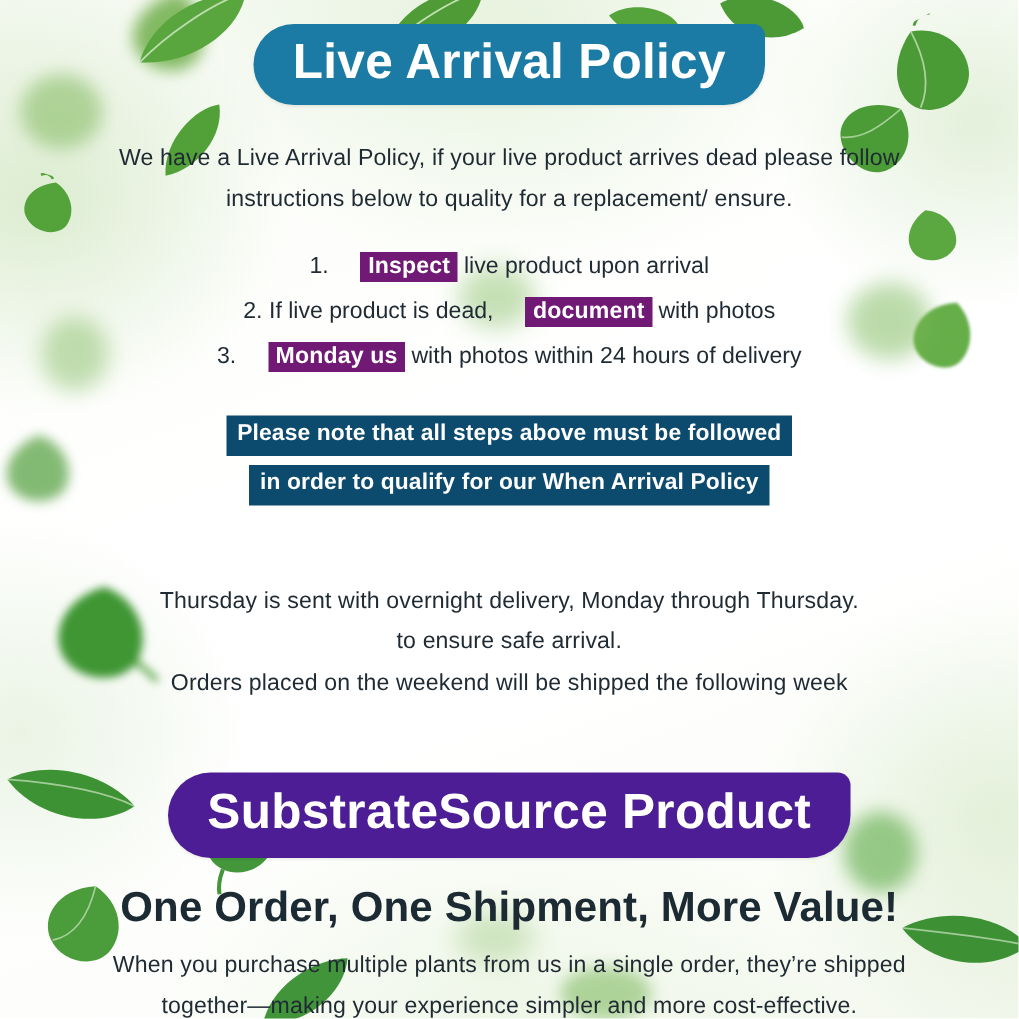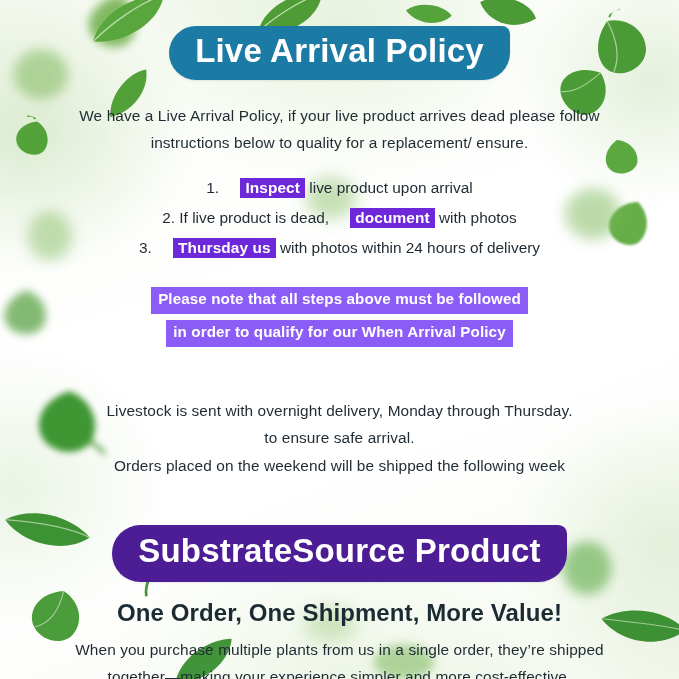--- a/index.html
+++ b/index.html
@@ -39,21 +39,21 @@
 
   
   #content {
     position: relative;
     z-index: 2;
     width: 679px;
     height: 679px;
     display: flex;
     flex-direction: column;
     align-items: center;
-    padding-top: 26px;
+    padding-top: 16px;
   }
 
   
   .banner {
     display: inline-block;
     color: #ffffff;
     font-weight: bold;
     letter-spacing: .2px;
     white-space: nowrap;
     text-align: center;
@@ -98,38 +98,38 @@
     align-items: center;
     gap: 5px;
   }
   .step {
     color: #1f2a33;
     font-size: 15.4px;
     line-height: 1.62;
     white-space: nowrap;
   }
   .hl-dark {
-    background: #6d28d9;
+    background: #701a75;
     color: #ffffff;
     font-weight: bold;
     padding: 1px 5px 2px 5px;
     letter-spacing: .1px;
     margin-left: 17px;
   }
 
   
   #note-block {
     margin-top: 26px;
     display: flex;
     flex-direction: column;
     align-items: center;
     gap: 6px;
   }
   .note-line {
-    background: #8b5cf6;
+    background: #0c4a6e;
     color: #ffffff;
     font-weight: bold;
     font-size: 15.2px;
     line-height: 1.5;
     padding: 1px 7px 3px 7px;
     white-space: nowrap;
     letter-spacing: .1px;
   }
 
   #ship-block { margin-top: 50px; }
@@ -138,21 +138,21 @@
     margin-top: 46px;
     display: flex;
     flex-direction: column;
     align-items: center;
   }
 
   #value-head {
     margin-top: 17px;
     color: #1c2b33;
     font-weight: bold;
-    font-size: 24px;
+    font-size: 28px;
     letter-spacing: .1px;
     white-space: nowrap;
   }
 </style>
 </head>
 <body>
 
 <div id="bg-wash"></div>
 
 <div id="leaf-layer">
@@ -335,32 +335,32 @@
       <span></span><span class="hl-dark">Inspect</span><span> live product upon arrival</span>
     </div>
 
     <div class="step">
       <span>2.</span>
       <span>If live product is dead, </span><span class="hl-dark">document</span><span> with photos</span>
     </div>
 
     <div class="step">
       <span>3.</span>
-      <span></span><span class="hl-dark">Thursday us</span><span> with photos within 24 hours of delivery</span>
+      <span></span><span class="hl-dark">Monday us</span><span> with photos within 24 hours of delivery</span>
     </div>
   </div>
 
   <div id="note-block">
     <div class="note-line">Please note that all steps above must be followed</div>
     <div class="note-line">in order to qualify for our When Arrival Policy</div>
   </div>
 
   <div id="ship-block">
     <div class="para" id="ship-para">
-      <div><span>Livestock is sent with overnight delivery, </span><span class="italic">Monday through Thursday.</span></div>
+      <div><span>Thursday is sent with overnight delivery, </span><span class="italic">Monday through Thursday.</span></div>
       <div>to ensure safe arrival.</div>
       <div><span>Orders placed on the weekend </span><span class="italic">will be shipped</span><span class="italic"> the following week</span></div>
     </div>
   </div>
 
   <div id="substrate-block">
     <div class="banner" id="banner-substrate">SubstrateSource Product</div>
 
     <div id="value-head">One Order, One Shipment, More Value!</div>
 

